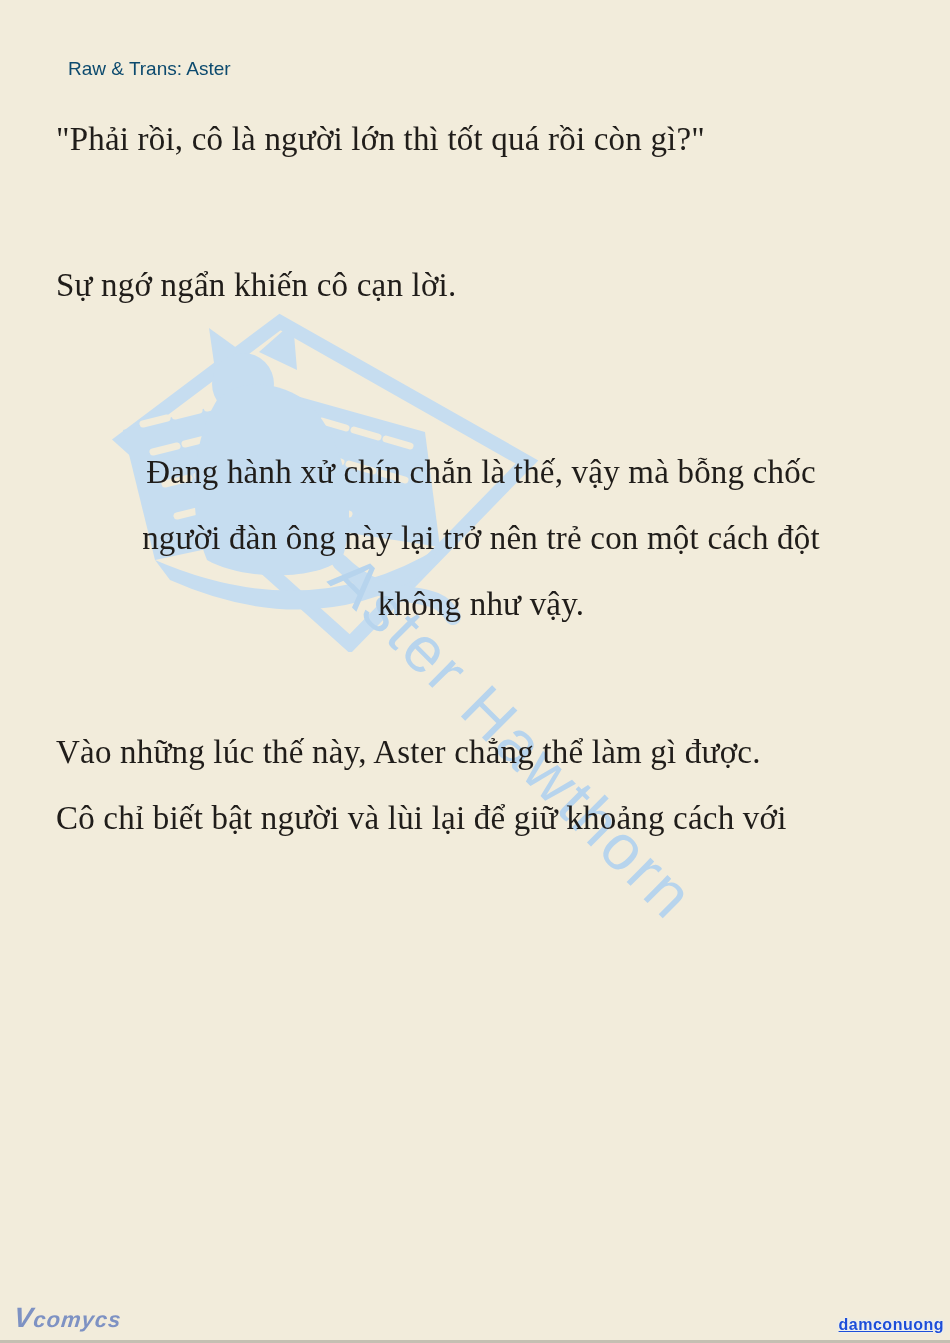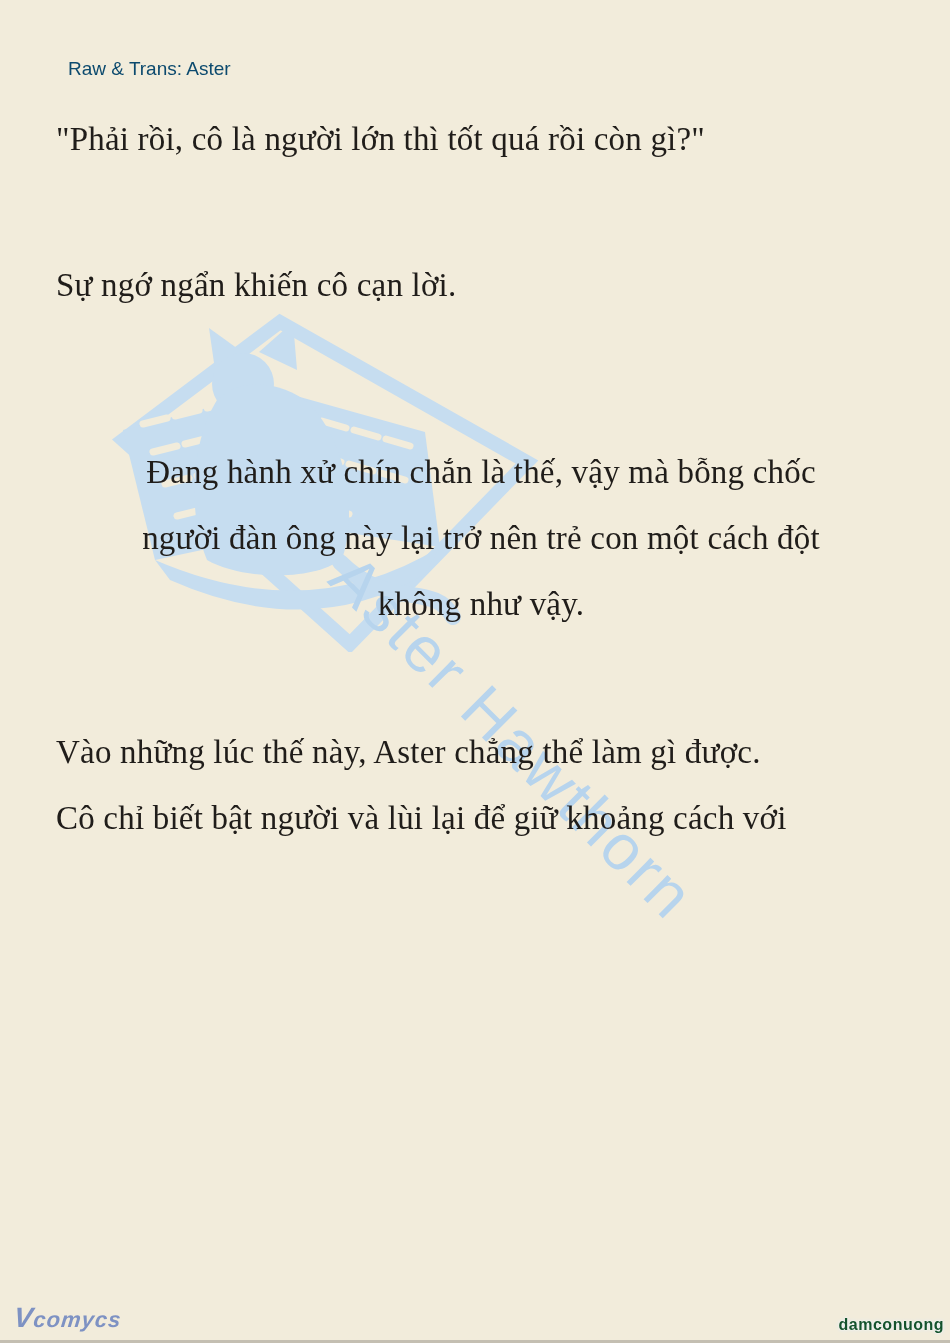--- a/index.html
+++ b/index.html
@@ -52,22 +52,23 @@
     font-style:italic;font-weight:bold;
     font-size:22px;letter-spacing:1px;
     color:#7e92c3;
     transform:skewX(-6deg);
   }
   .vcomycs::first-letter{font-size:28px;}
   .damconuong{
     position:absolute;right:6px;top:1316px;
     font-family:"Liberation Sans", sans-serif;
     font-weight:bold;font-size:16px;letter-spacing:0.5px;
-    color:#14532d;
+    color:#1d4ed8;
     text-shadow:0 0 2px #ffffff,0 0 4px #dcebf7;
+    text-decoration:underline;
   }
   .bottom-edge{
     position:absolute;left:0;right:0;bottom:0;height:3px;
     background:#c4bfb2;
   }
 </style>
 </head>
 <body>
 
 <div class="page">

